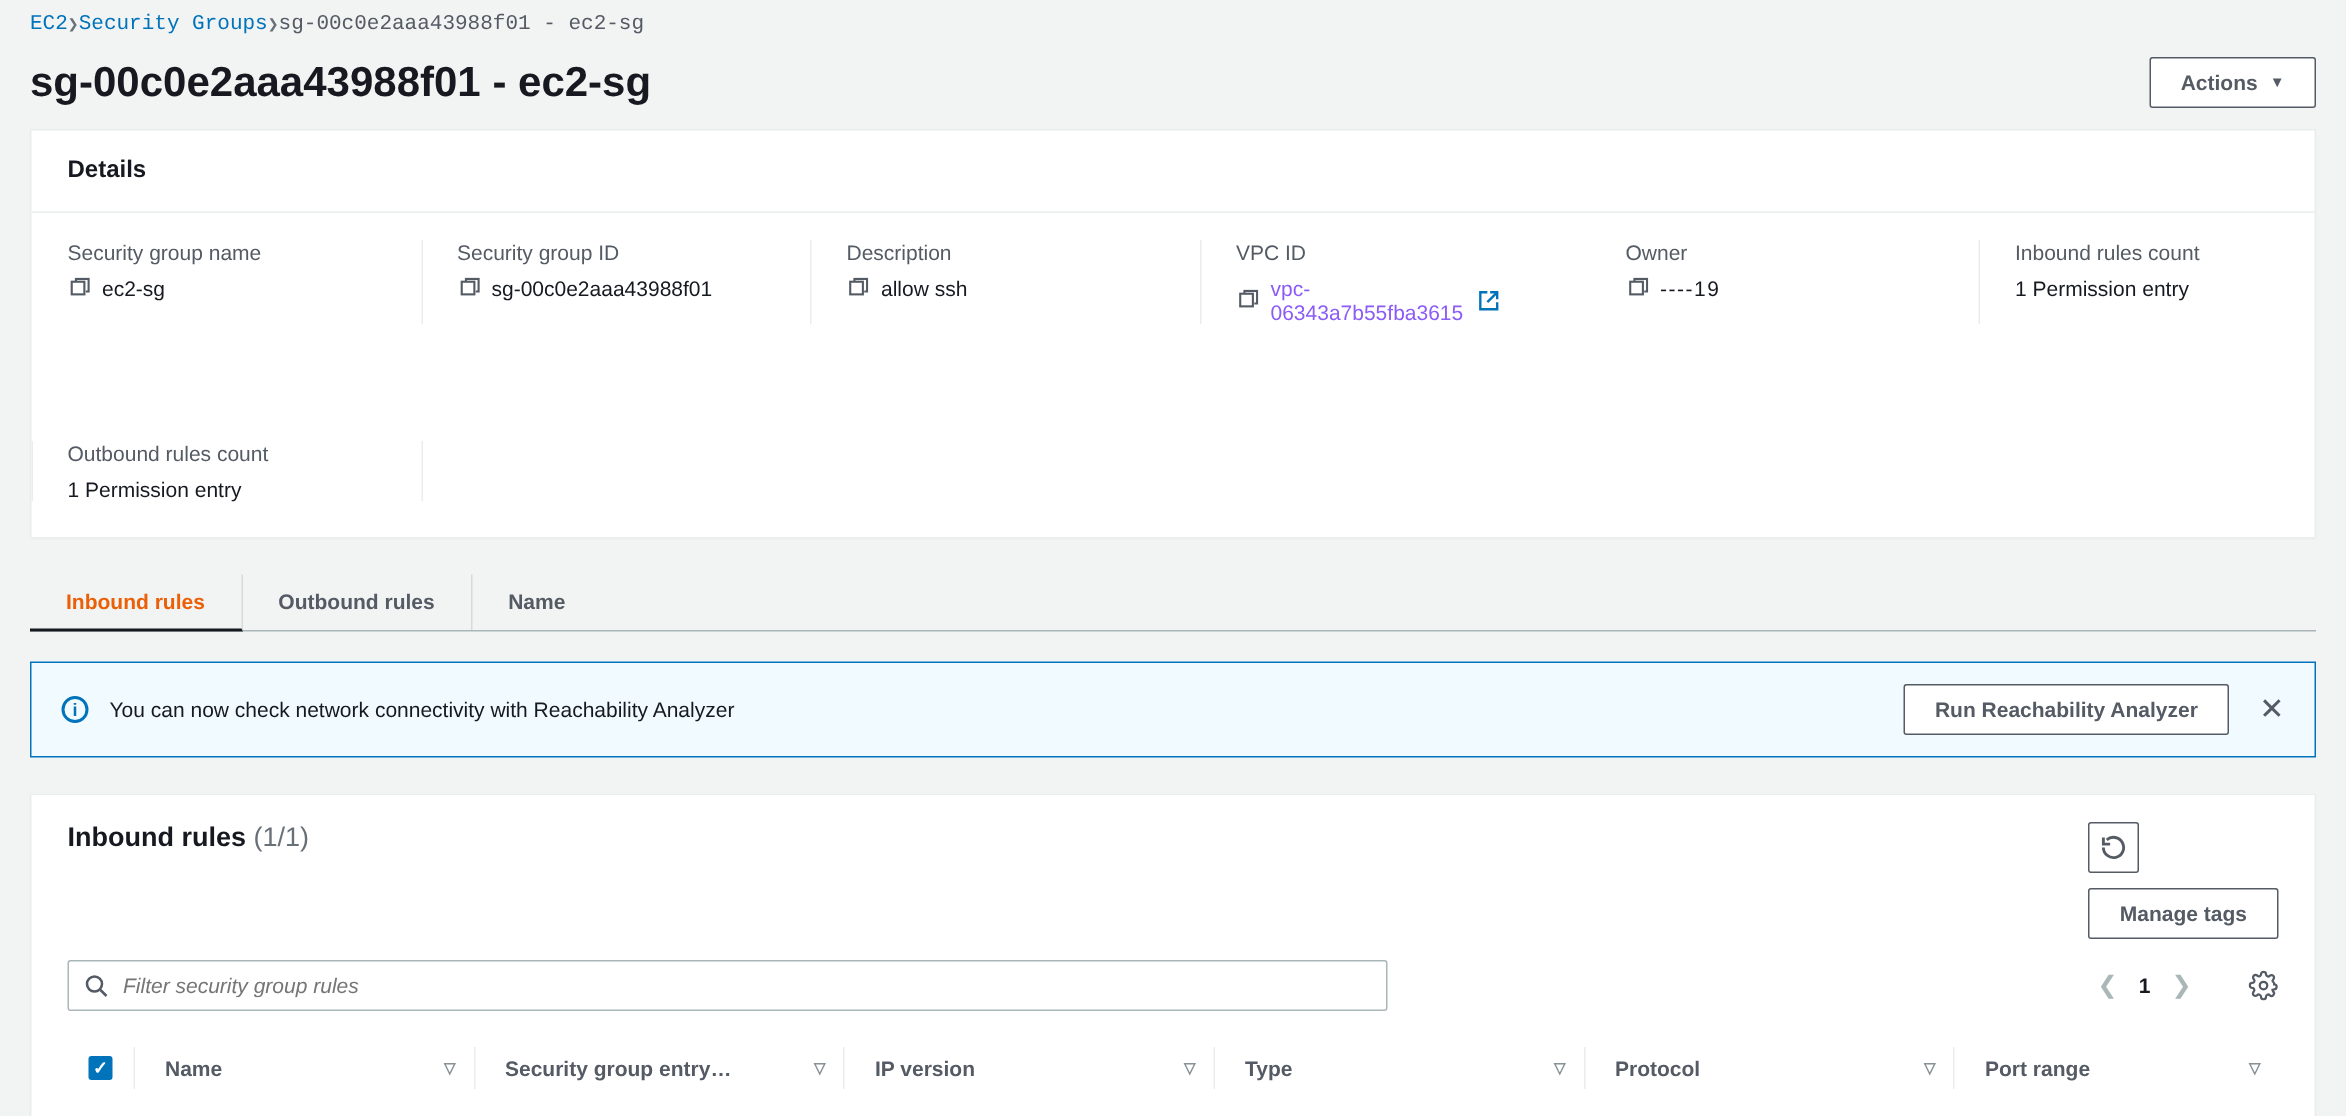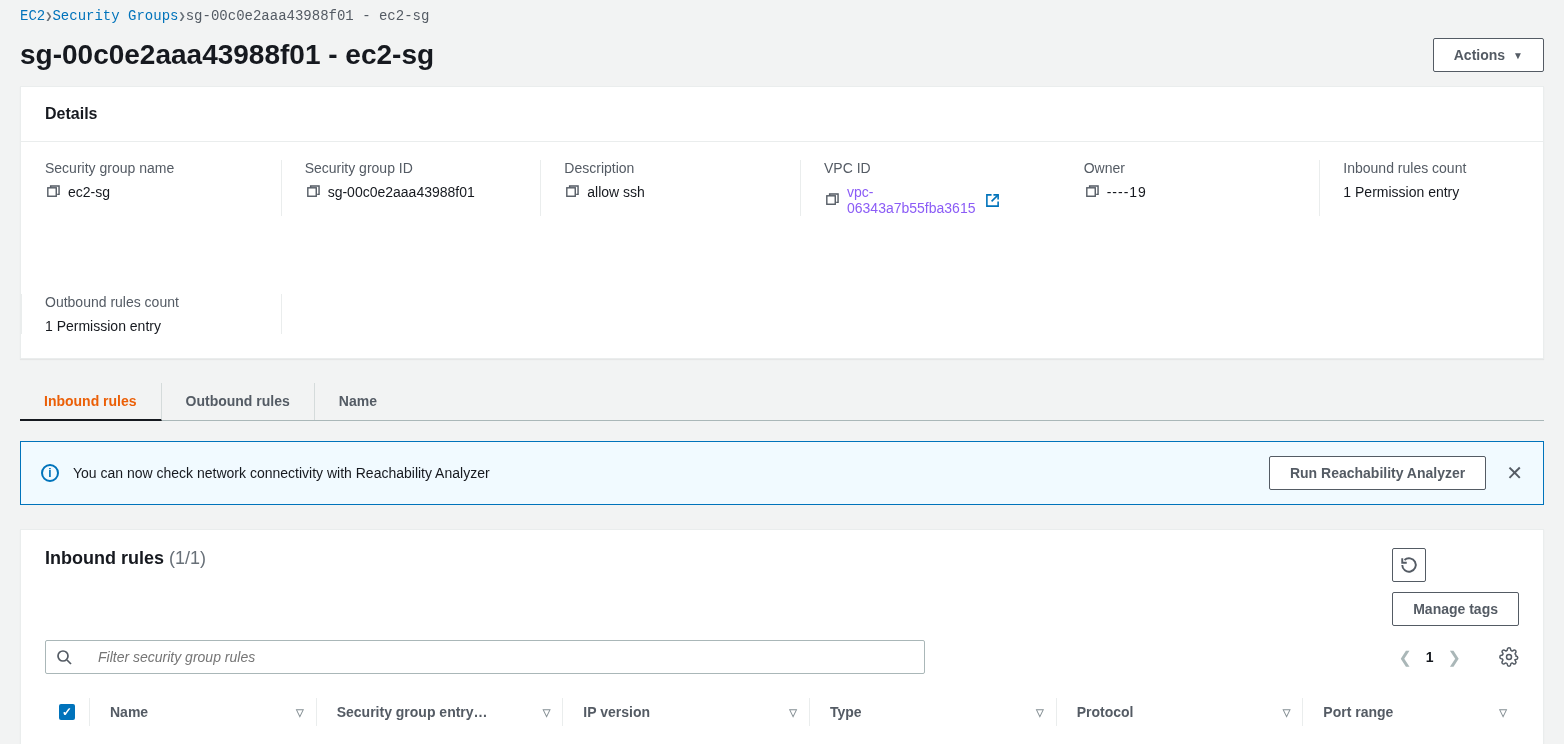--- a/index.html
+++ b/index.html
@@ -202,21 +202,20 @@
   .search-wrap {
     flex: 1;
     max-width: 880px;
     display: flex;
     align-items: center;
     border: 1px solid #aab7b8;
     border-radius: 2px;
     padding: 6px 10px;
     background: #fff;
     height: 34px;
-    gap: 16px;
   }
   .search-wrap input {
     flex: 1;
     border: none;
     outline: none;
     font-size: 14px;
     font-style: italic;
     color: #687078;
   }
   .search-wrap .s-icon { color: #545b64; margin-right: 8px; }

